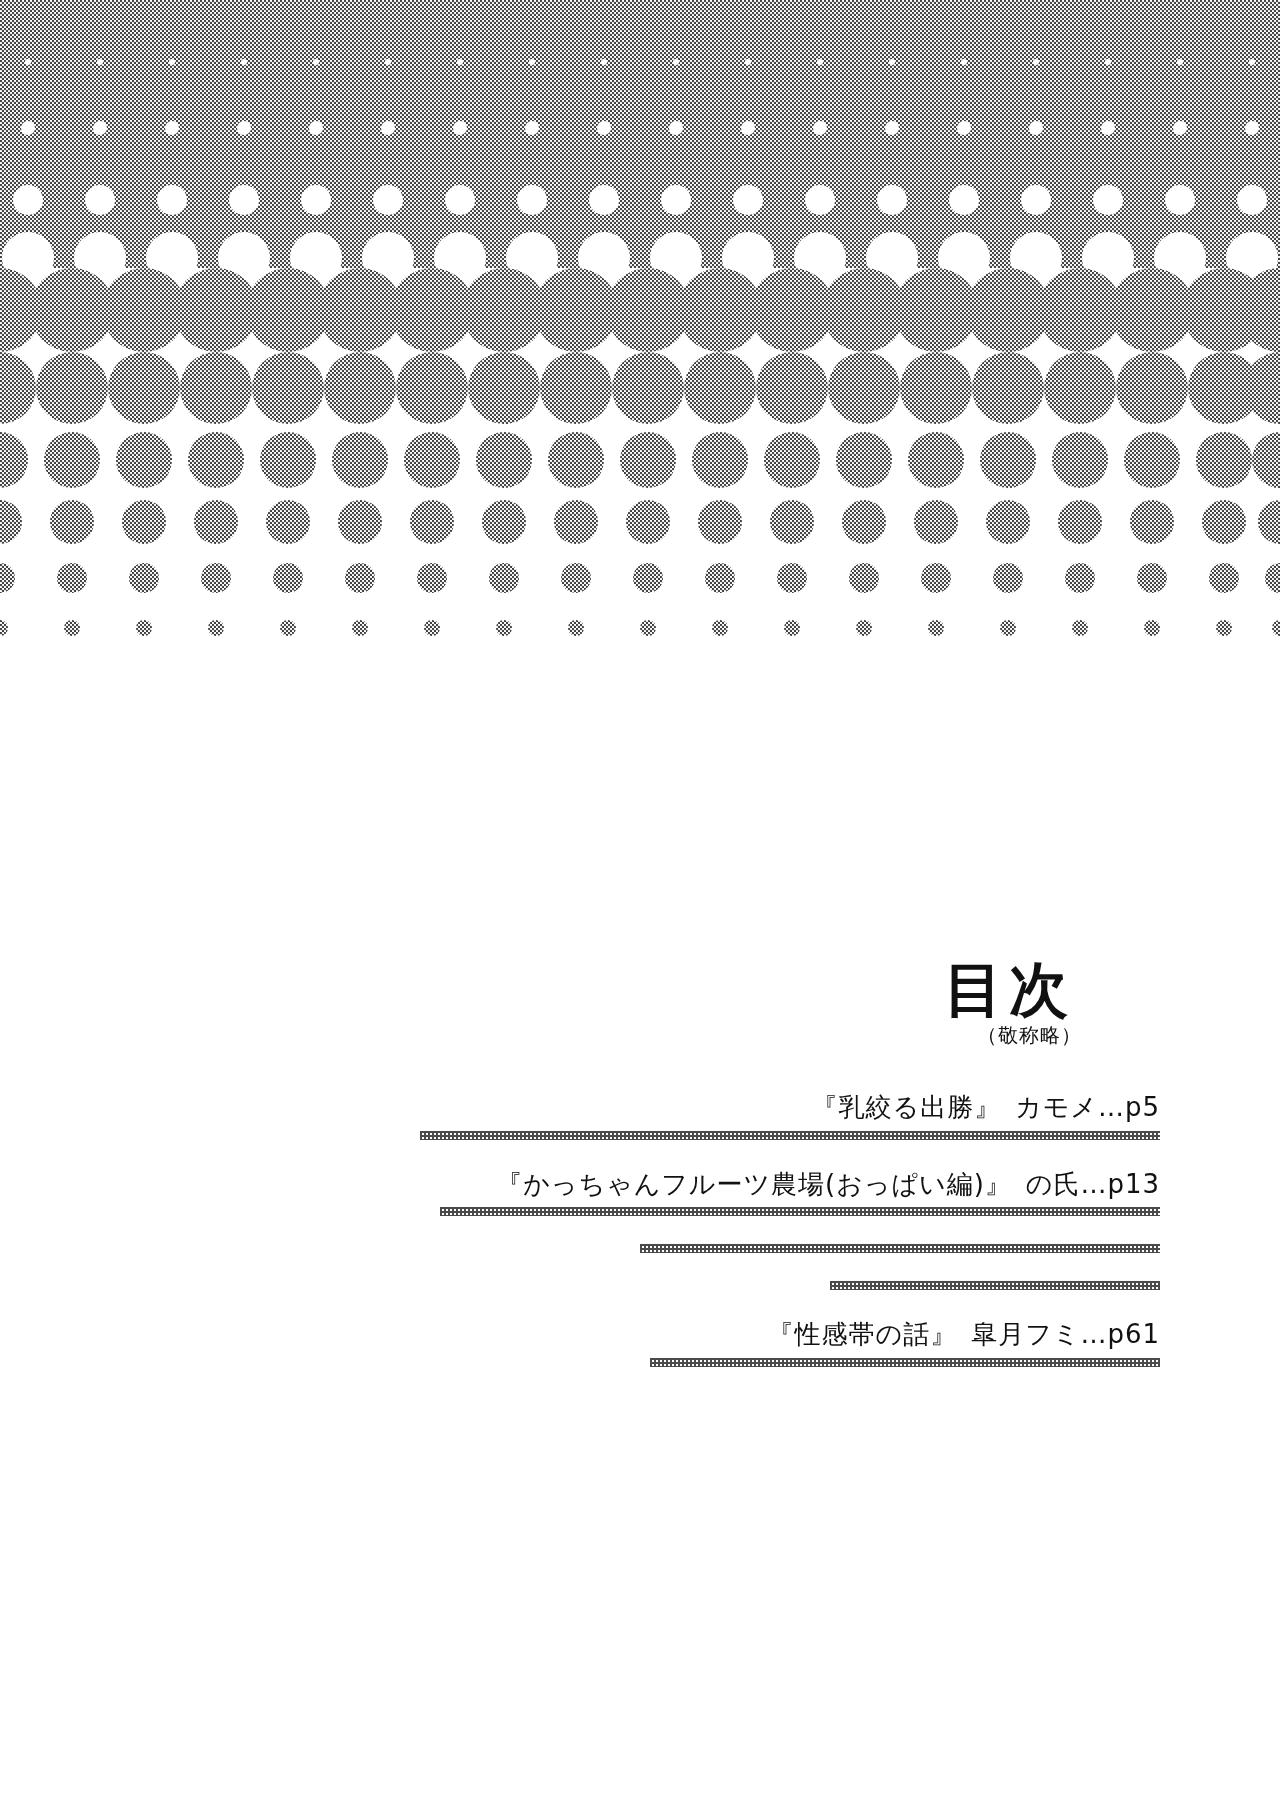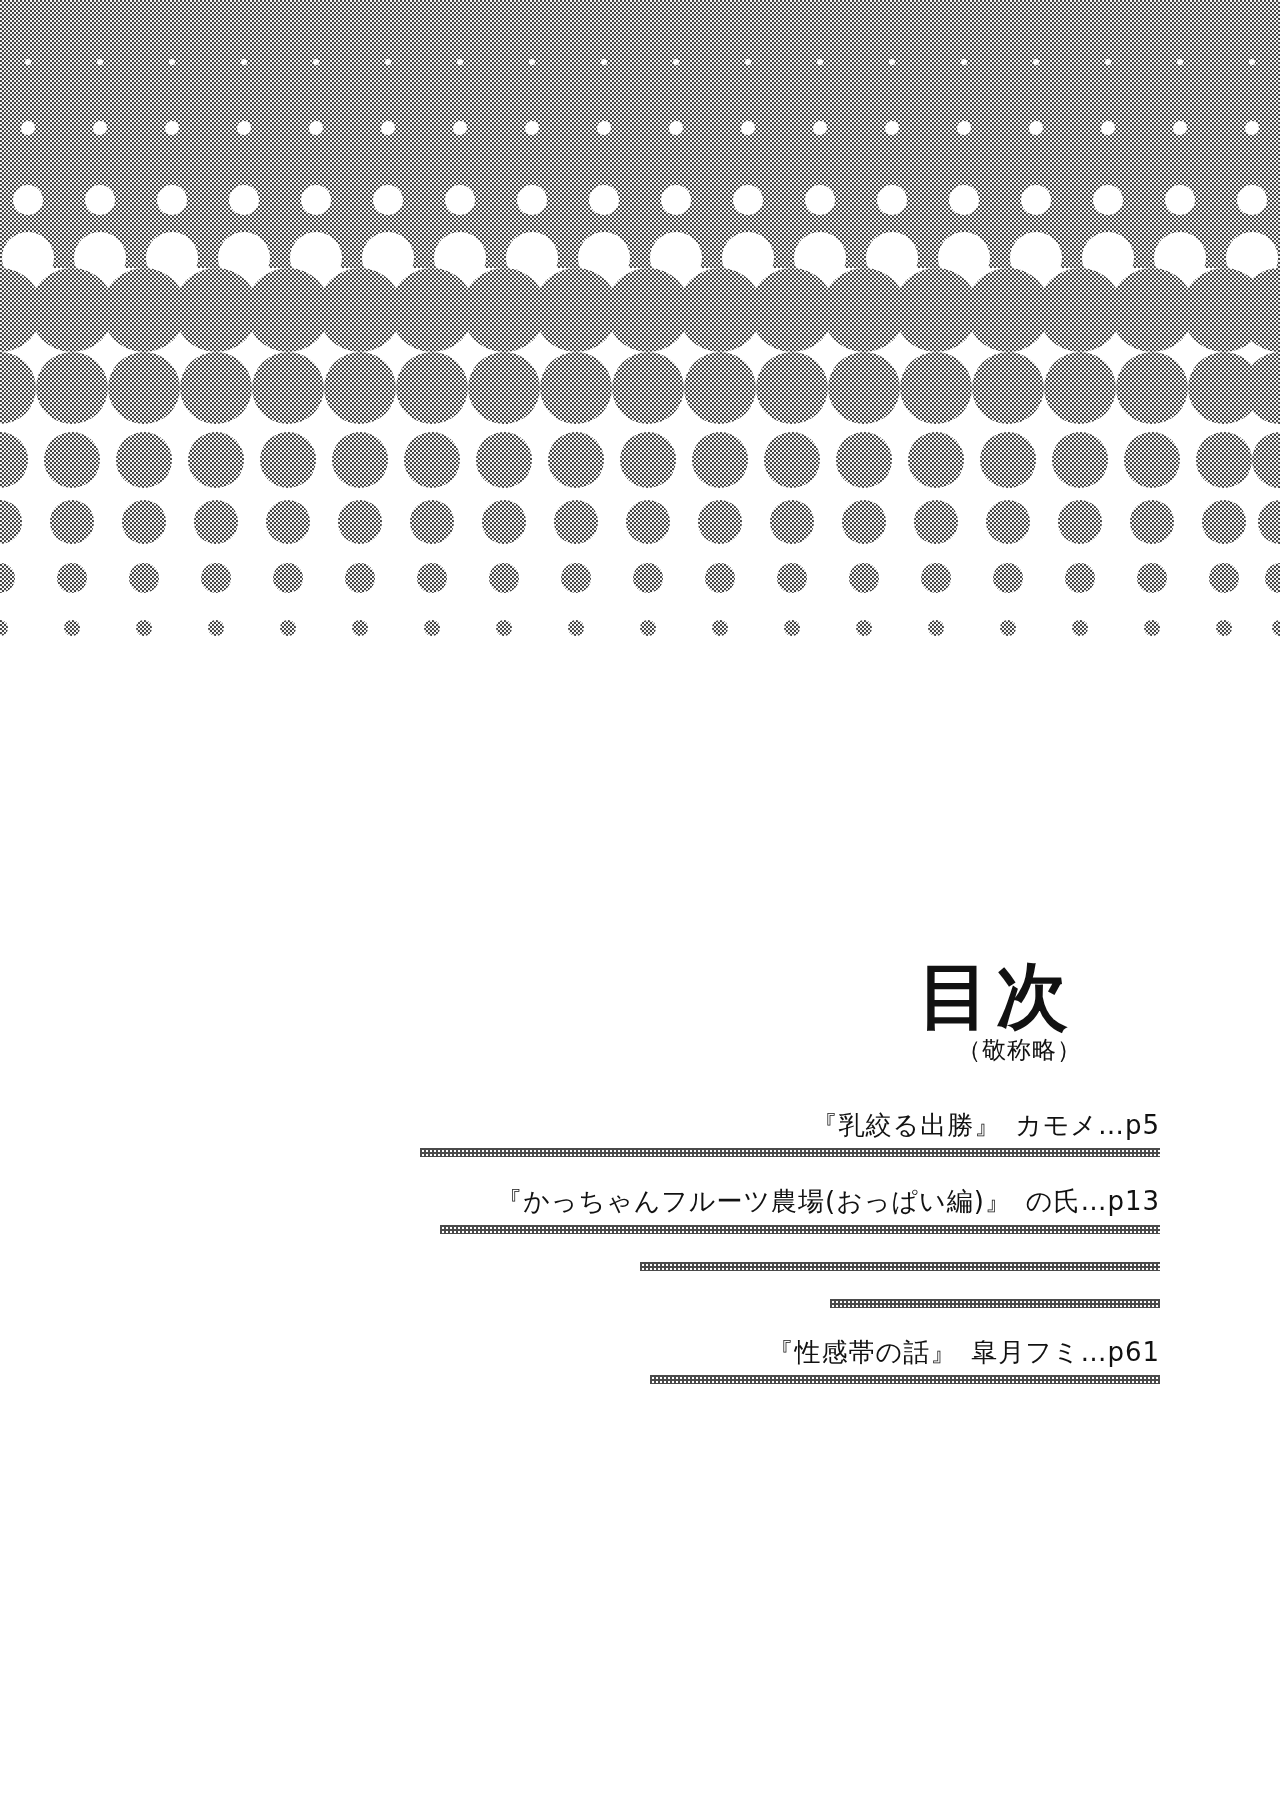--- a/index.html
+++ b/index.html
@@ -29,31 +29,31 @@
     position: absolute;
     right: 120px;
     top: 960px;
     width: 900px;
     text-align: right;
   }
 
   #toc-title {
     font-family: "DejaVu Sans", sans-serif;
     font-weight: bold;
-    font-size: 72px;
+    font-size: 59px;
     letter-spacing: 6px;
     color: #111;
     line-height: 1;
     margin: 0 0 4px 0;
     padding-right: 86px;
   }
 
   #toc-subtitle {
     font-family: "DejaVu Sans", sans-serif;
-    font-size: 24px;
+    font-size: 20px;
     color: #111;
     line-height: 1.2;
     margin: 0 0 44px 0;
     padding-right: 78px;
     letter-spacing: 1px;
   }
 
   .toc-entry {
     display: block;
     position: relative;

